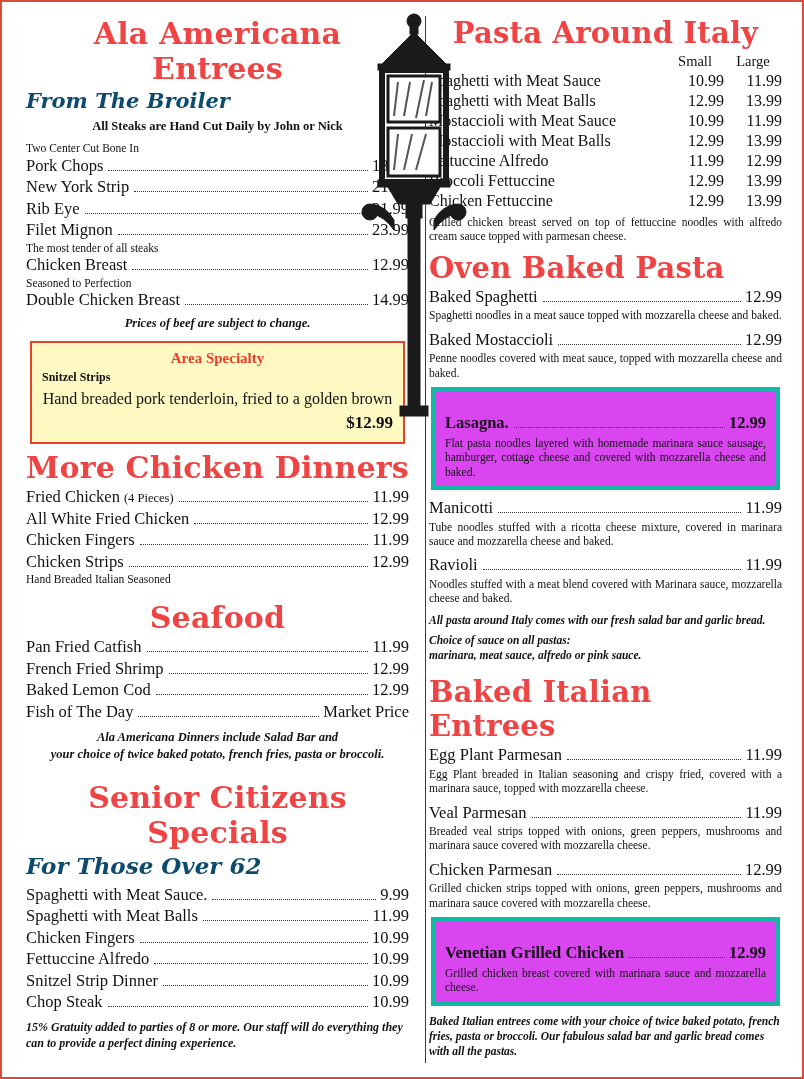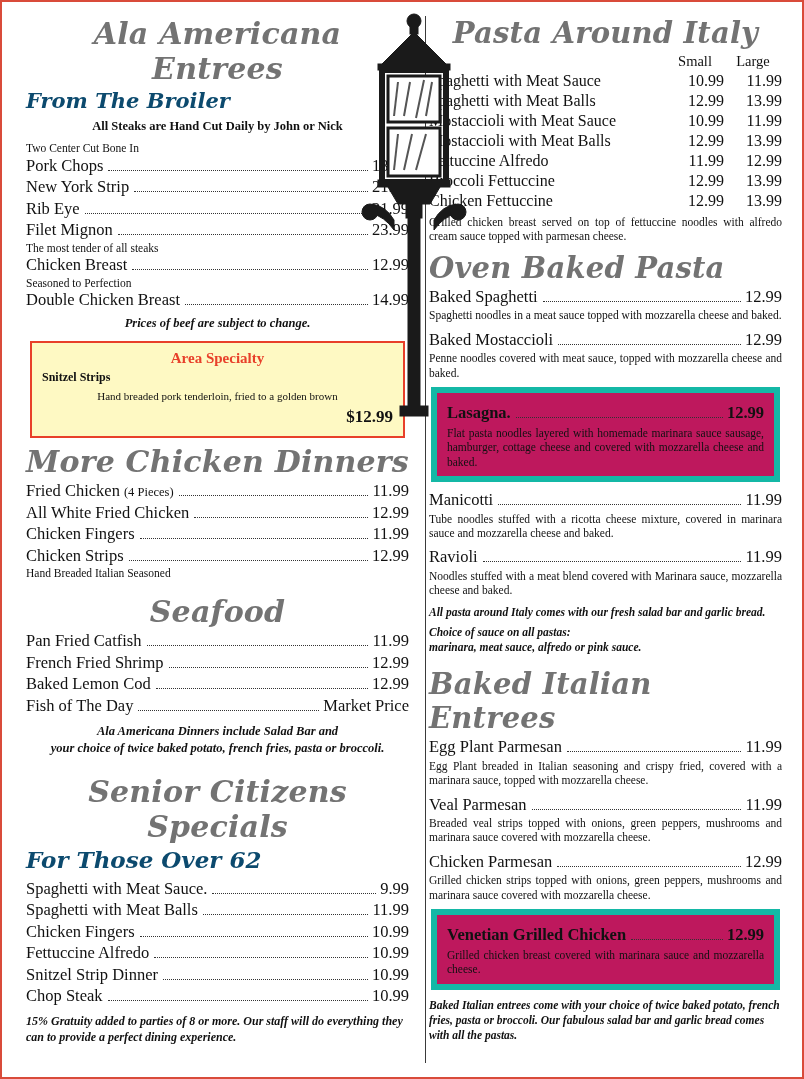--- a/index.html
+++ b/index.html
@@ -24,22 +24,21 @@
   .col-left{width:405px;position:relative;padding:6px 8px 0 14px;box-sizing:border-box;}
   .col-right{width:auto;flex:1;position:relative;padding:6px 10px 0 12px;box-sizing:border-box;}
   .divider{
     position:absolute;
     left:423px;top:14px;bottom:14px;
     width:1px;background:#3a3a3a;
   }
 
   h1.script{
     font-family:"DejaVu Serif", serif;
-    font-style:italic;
-    color:#737373;
+    color:#ef4444;
     font-weight:bold;
     font-size:30px;
     text-align:center;
     margin:0 0 2px 0;
     letter-spacing:.2px;
   }
   h2.script{
     font-family:"DejaVu Serif", serif;
     font-style:italic;
     color:#0c4a6e;
@@ -119,32 +118,32 @@
     margin:0 0 3px 0;
   }
   .box .bx-sub{
     text-align:left;
     font-weight:bold;
     font-size:12px;
     margin:0 0 5px 0;
   }
   .box .bx-desc{
     text-align:center;
-    font-size:11px;
+    font-size:16px;
     margin:4px 0 5px 0;
   }
   .box .bx-price{
     text-align:right;
     font-weight:bold;
     font-size:17px;
   }
   .box-row{
-    border:6px solid #14b8a6;
-    background:#be185d;
-    padding:10px 10px 7px 10px;
+    border:4px solid #14b8a6;
+    background:#d946ef;
+    padding:22px 10px 7px 10px;
     margin:6px 2px 8px 2px;
     box-sizing:border-box;
   }
   .box-row .row{font-weight:bold;margin:0 0 3px 0;}
   .box-row .desc{margin:0;}
 
   .footnote{
     font-size:12px;
     font-style:italic;
     font-weight:bold;

